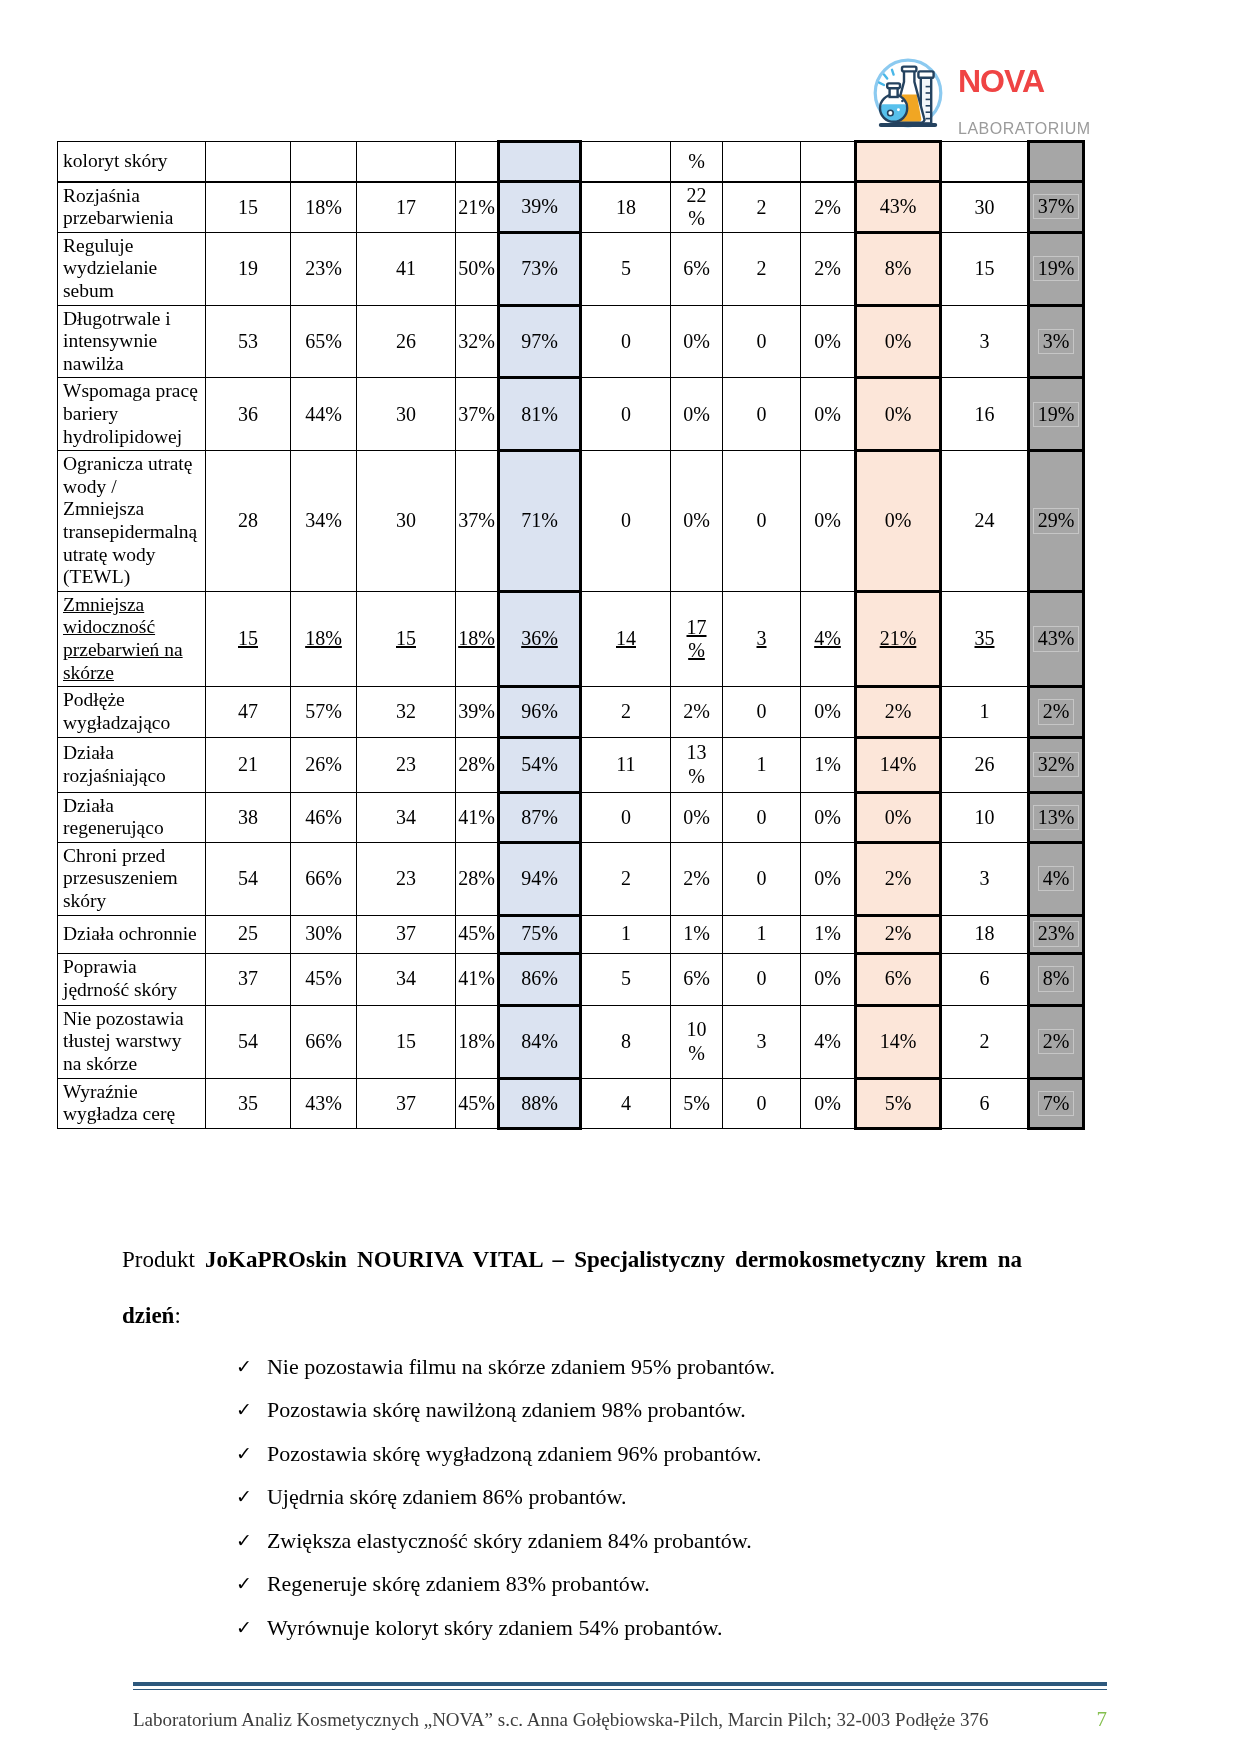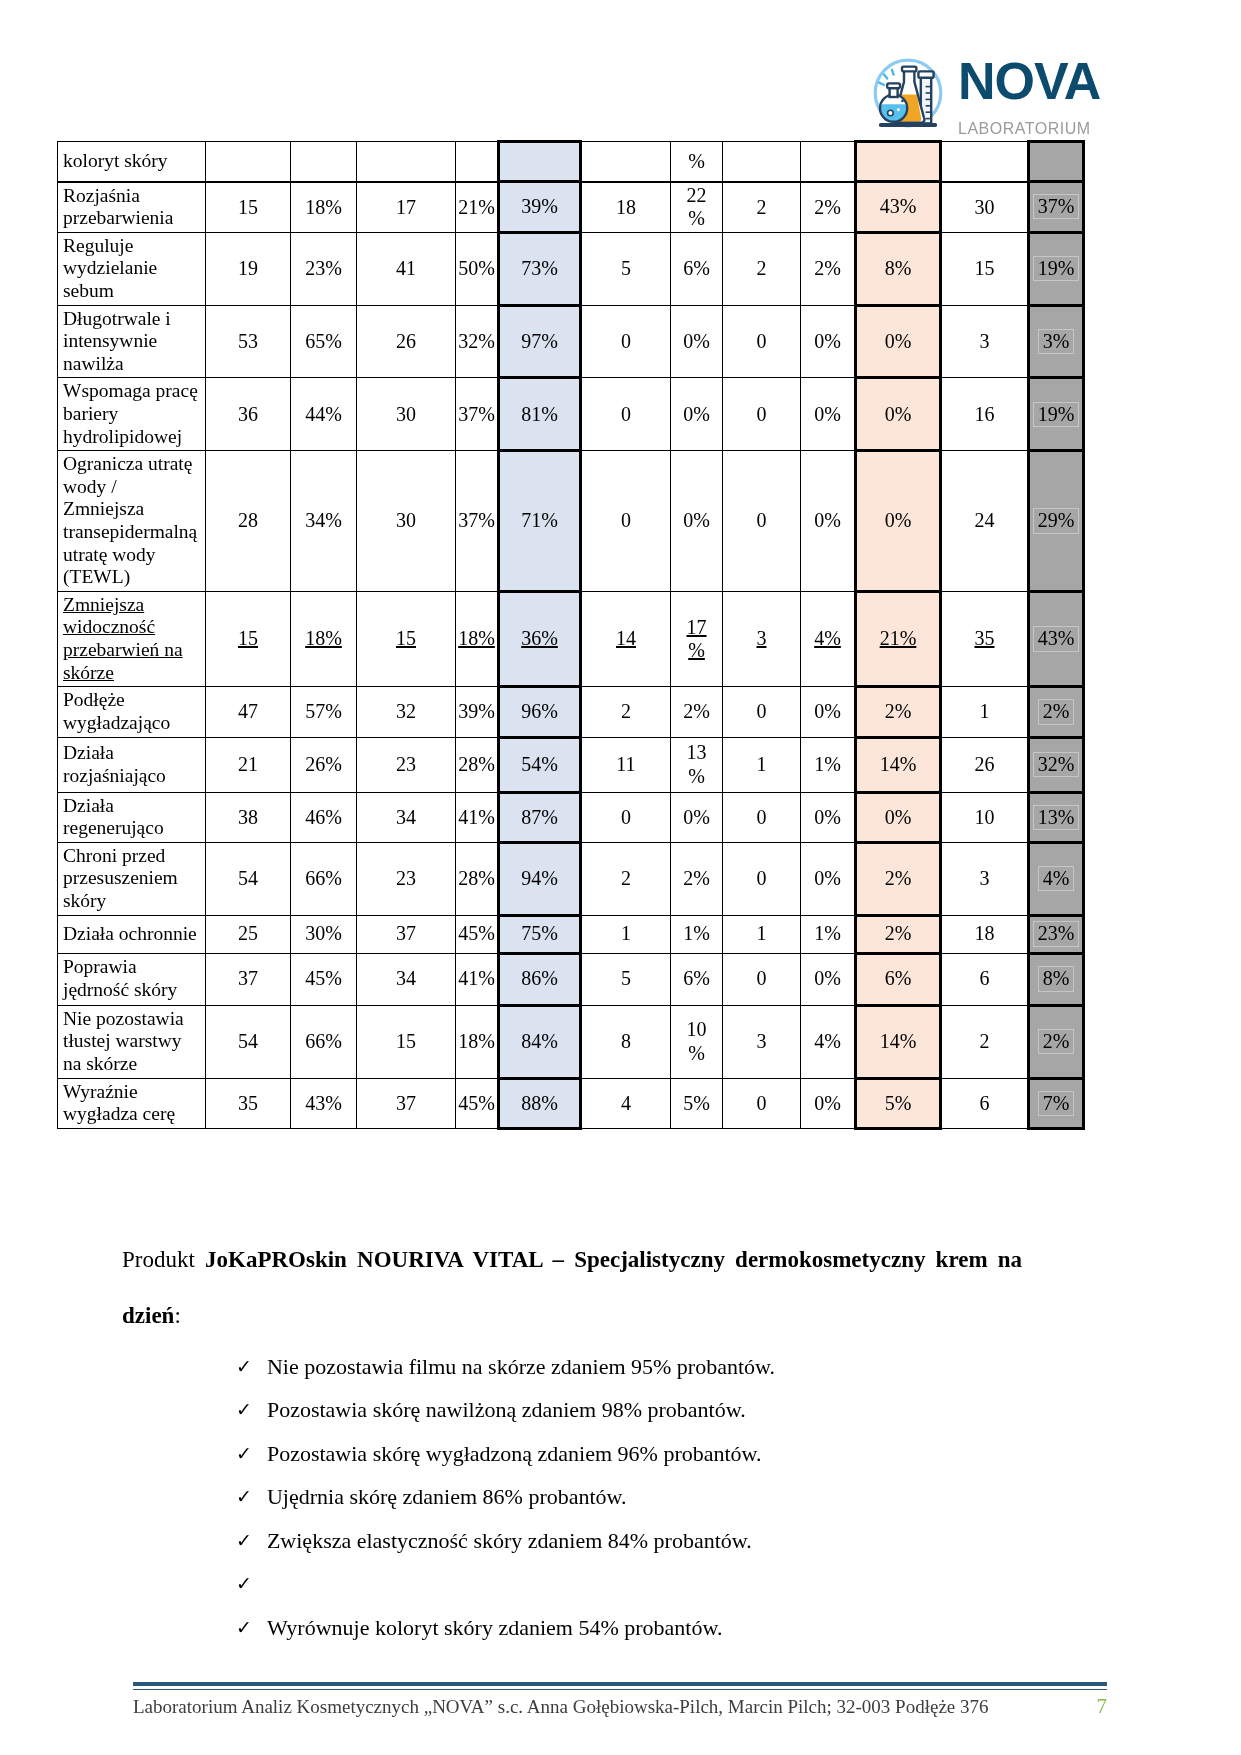--- a/index.html
+++ b/index.html
@@ -6,21 +6,21 @@
   .page {
     position:relative; width:1241px; height:1755px; background:#fff;
     overflow:hidden; font-family:"Liberation Serif", serif; color:#000;
   }
 
   
   .logo { position:absolute; left:868px; top:48px; display:flex; align-items:center; gap:10px; }
   .logo-icon { width:80px; height:80px; }
   .logo-name {
     font-family:"Liberation Sans", sans-serif; font-weight:bold;
-    font-size:52px; line-height:42px; color:#0c4a6e; letter-spacing:-1px;margin-top:12px;
+    font-size:32px; line-height:42px; color:#ef4444; letter-spacing:-1px;margin-top:12px;
   }
   .logo-sub {
     font-family:"Liberation Sans", sans-serif; font-size:16px;
     color:#9b9b9b; letter-spacing:0.5px; margin-top:18px;
   }
 
   
   .results {
     position:absolute; left:57px; top:140px; width:1026px;
     border-collapse:collapse; table-layout:fixed;
@@ -52,21 +52,21 @@
   }
   .benefits li { height:43.5px; display:flex; align-items:center; }
   .benefits .check {
     font-family:"DejaVu Sans", sans-serif; font-size:19px;
     margin-right:15px; position:relative; top:-1px;
   }
 
   
   .footer { position:absolute; left:133px; top:1682px; width:974px; font-size:19px; color:#3d3d3d; }
   .footer-rule { height:3px; border-top:4px solid var(--rule); border-bottom:1px solid var(--rule); }
-  .footer-row { display:flex; justify-content:space-between; align-items:flex-end; margin-top:4px; }
+  .footer-row { display:flex; justify-content:space-between; align-items:flex-end; margin-top:17px; }
   .footer-text div { line-height:25px; }
   .page-number { color:var(--page-green); font-size:21px; line-height:25px; }
 </style>
 </head>
 <body>
 
 <div class="page">
 
   <header class="logo">
     <svg class="logo-icon" viewBox="0 0 100 100" aria-hidden="true">
@@ -382,20 +382,21 @@
       <li>
         <span class="check">✓</span>
         <span>Ujędrnia skórę zdaniem 86% probantów.</span>
       </li>
       <li>
         <span class="check">✓</span>
         <span>Zwiększa elastyczność skóry zdaniem 84% probantów.</span>
       </li>
       <li>
         <span class="check">✓</span>
+        <span>Regeneruje skórę zdaniem 83% probantów.</span>
       </li>
       <li>
         <span class="check">✓</span>
         <span>Wyrównuje koloryt skóry zdaniem 54% probantów.</span>
       </li>
     </ul>
 
   <footer class="footer">
     <div class="footer-rule"></div>
     <div class="footer-row">

